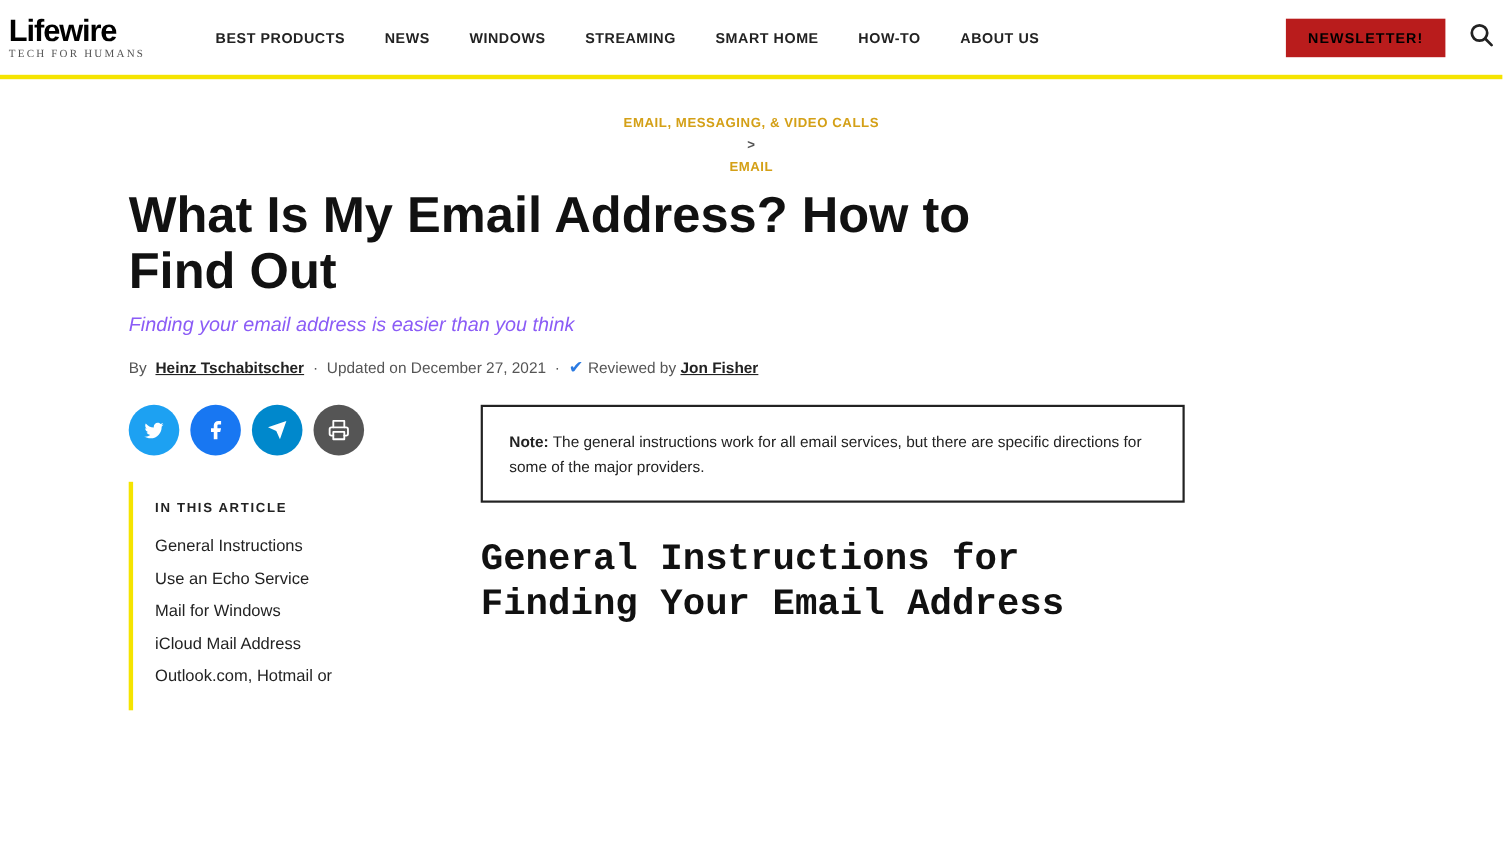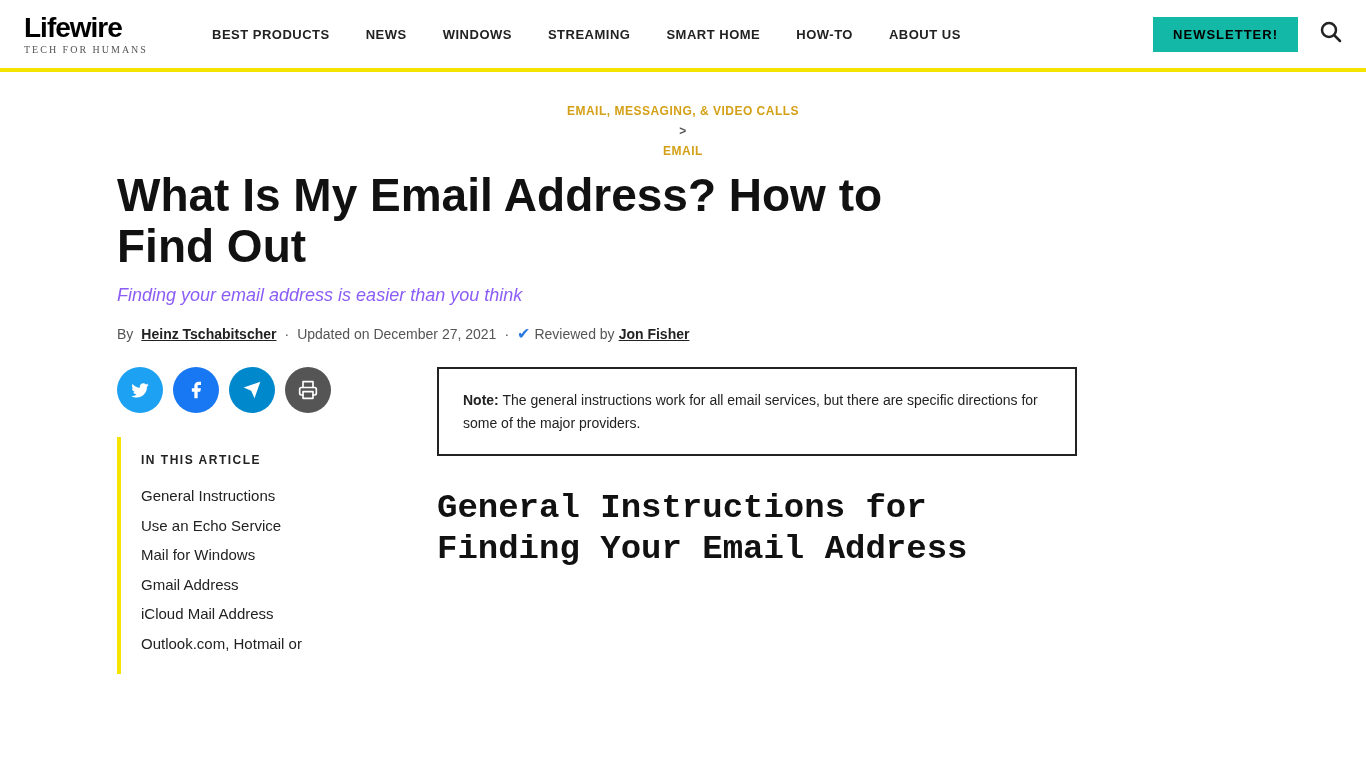--- a/index.html
+++ b/index.html
@@ -2,21 +2,21 @@
 <html><head>
   <meta charset="utf-8">
   <style>
     * { margin: 0; padding: 0; box-sizing: border-box; }
     body { font-family: 'Georgia', serif; background: #fff; color: #222; font-size: 16px; }
 
     
     #header {
       display: flex;
       align-items: center;
-      padding: 0 24px;
+      padding: 0 8px;
       height: 72px;
       border-bottom: 4px solid #f5e400;
       background: #fff;
       position: relative;
     }
     #logo-area {
       display: flex;
       flex-direction: column;
       margin-right: 40px;
       min-width: 130px;
@@ -49,21 +49,21 @@
       font-family: Arial, sans-serif;
       letter-spacing: 0.5px;
       text-transform: uppercase;
       color: #222;
       padding: 0 18px;
       cursor: pointer;
       white-space: nowrap;
       text-decoration: none;
     }
     .newsletter-btn {
-      background: #14b8a6;
+      background: #b91c1c;
       color: #000;
       font-size: 13px;
       font-weight: 900;
       font-family: Arial, sans-serif;
       letter-spacing: 1px;
       text-transform: uppercase;
       padding: 10px 20px;
       border: none;
       cursor: pointer;
       margin-left: 20px;
@@ -332,21 +332,20 @@
             </svg>
         </button>
       </div>
 
       <div class="in-this-article" style="margin-top: 24px; padding-left: 20px;">
         <div class="in-this-article-title">IN THIS ARTICLE</div>
         <div id="toc-list">
             <div class="toc-item">General Instructions</div>
             <div class="toc-item">Use an Echo Service</div>
             <div class="toc-item">Mail for Windows</div>
-            <div class="toc-item">Gmail Address</div>
             <div class="toc-item">iCloud Mail Address</div>
             <div class="toc-item">Outlook.com, Hotmail or</div>
           </div>
       </div>
     </div>
 
     <div class="right-col">
 
       <div class="note-box">
         <span class="note-label">Note:</span>

